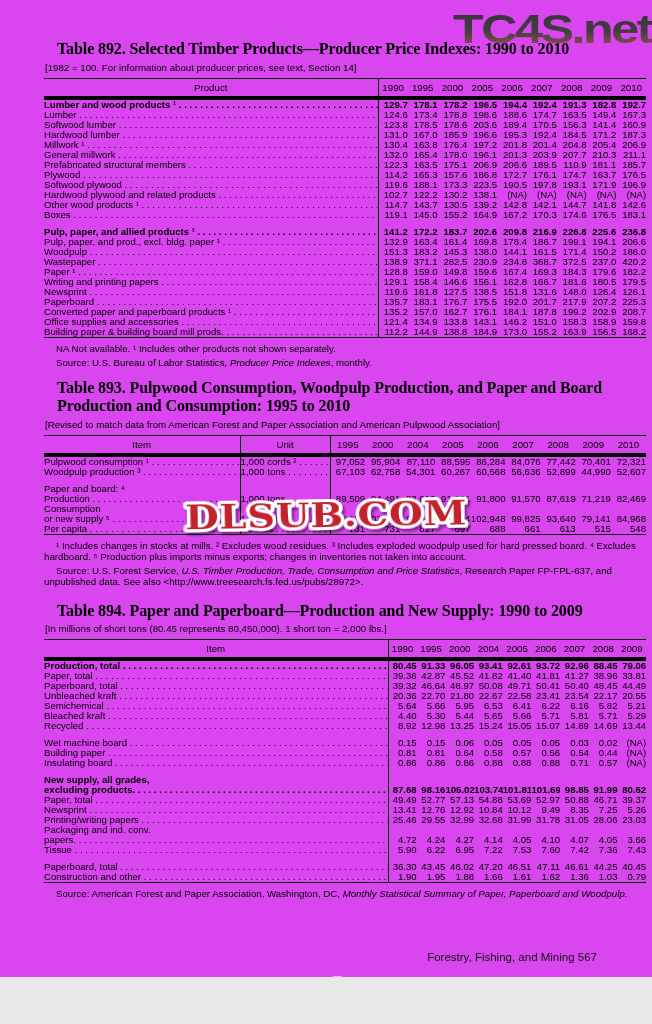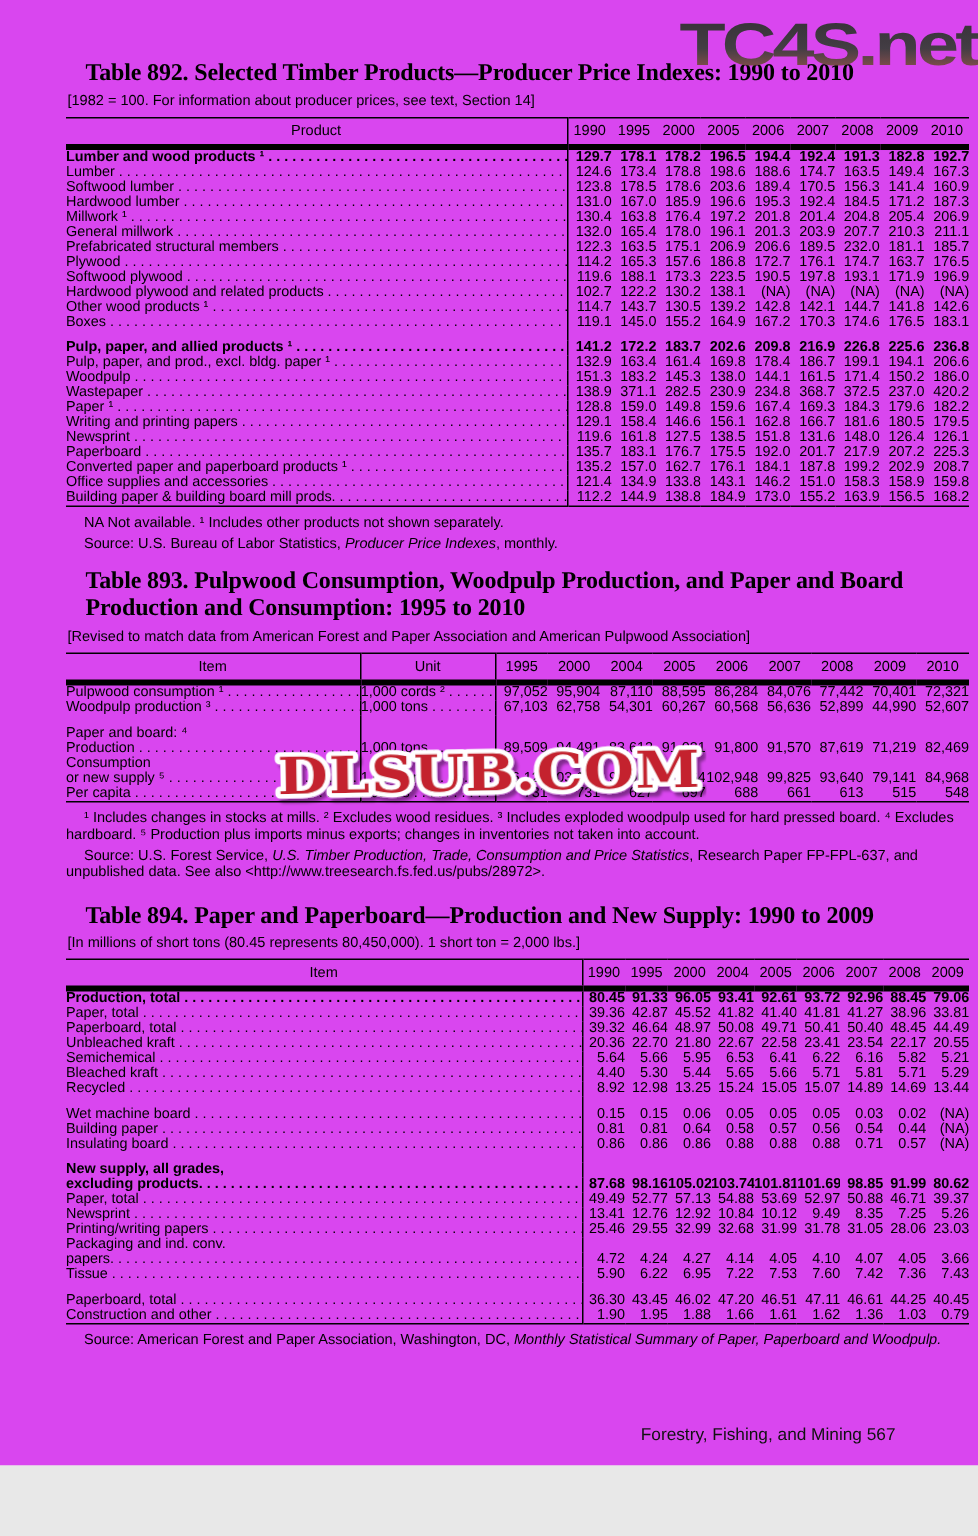--- a/index.html
+++ b/index.html
@@ -195,21 +195,21 @@
                 <span class="lbl">Prefabricated structural members</span>
                 <span class="dots"></span>
               </div>
             </td>
             <td class="num">122.3</td>
             <td class="num">163.5</td>
             <td class="num">175.1</td>
             <td class="num">206.9</td>
             <td class="num">206.6</td>
             <td class="num">189.5</td>
-            <td class="num">232.0</td>
+            <td class="num">110.9</td>
             <td class="num">181.1</td>
             <td class="num">185.7</td>
           </tr>
           <tr>
             <td class="lc vline i0">
               <div class="fx">
                 <span class="lbl">Plywood</span>
                 <span class="dots"></span>
               </div>
             </td>

